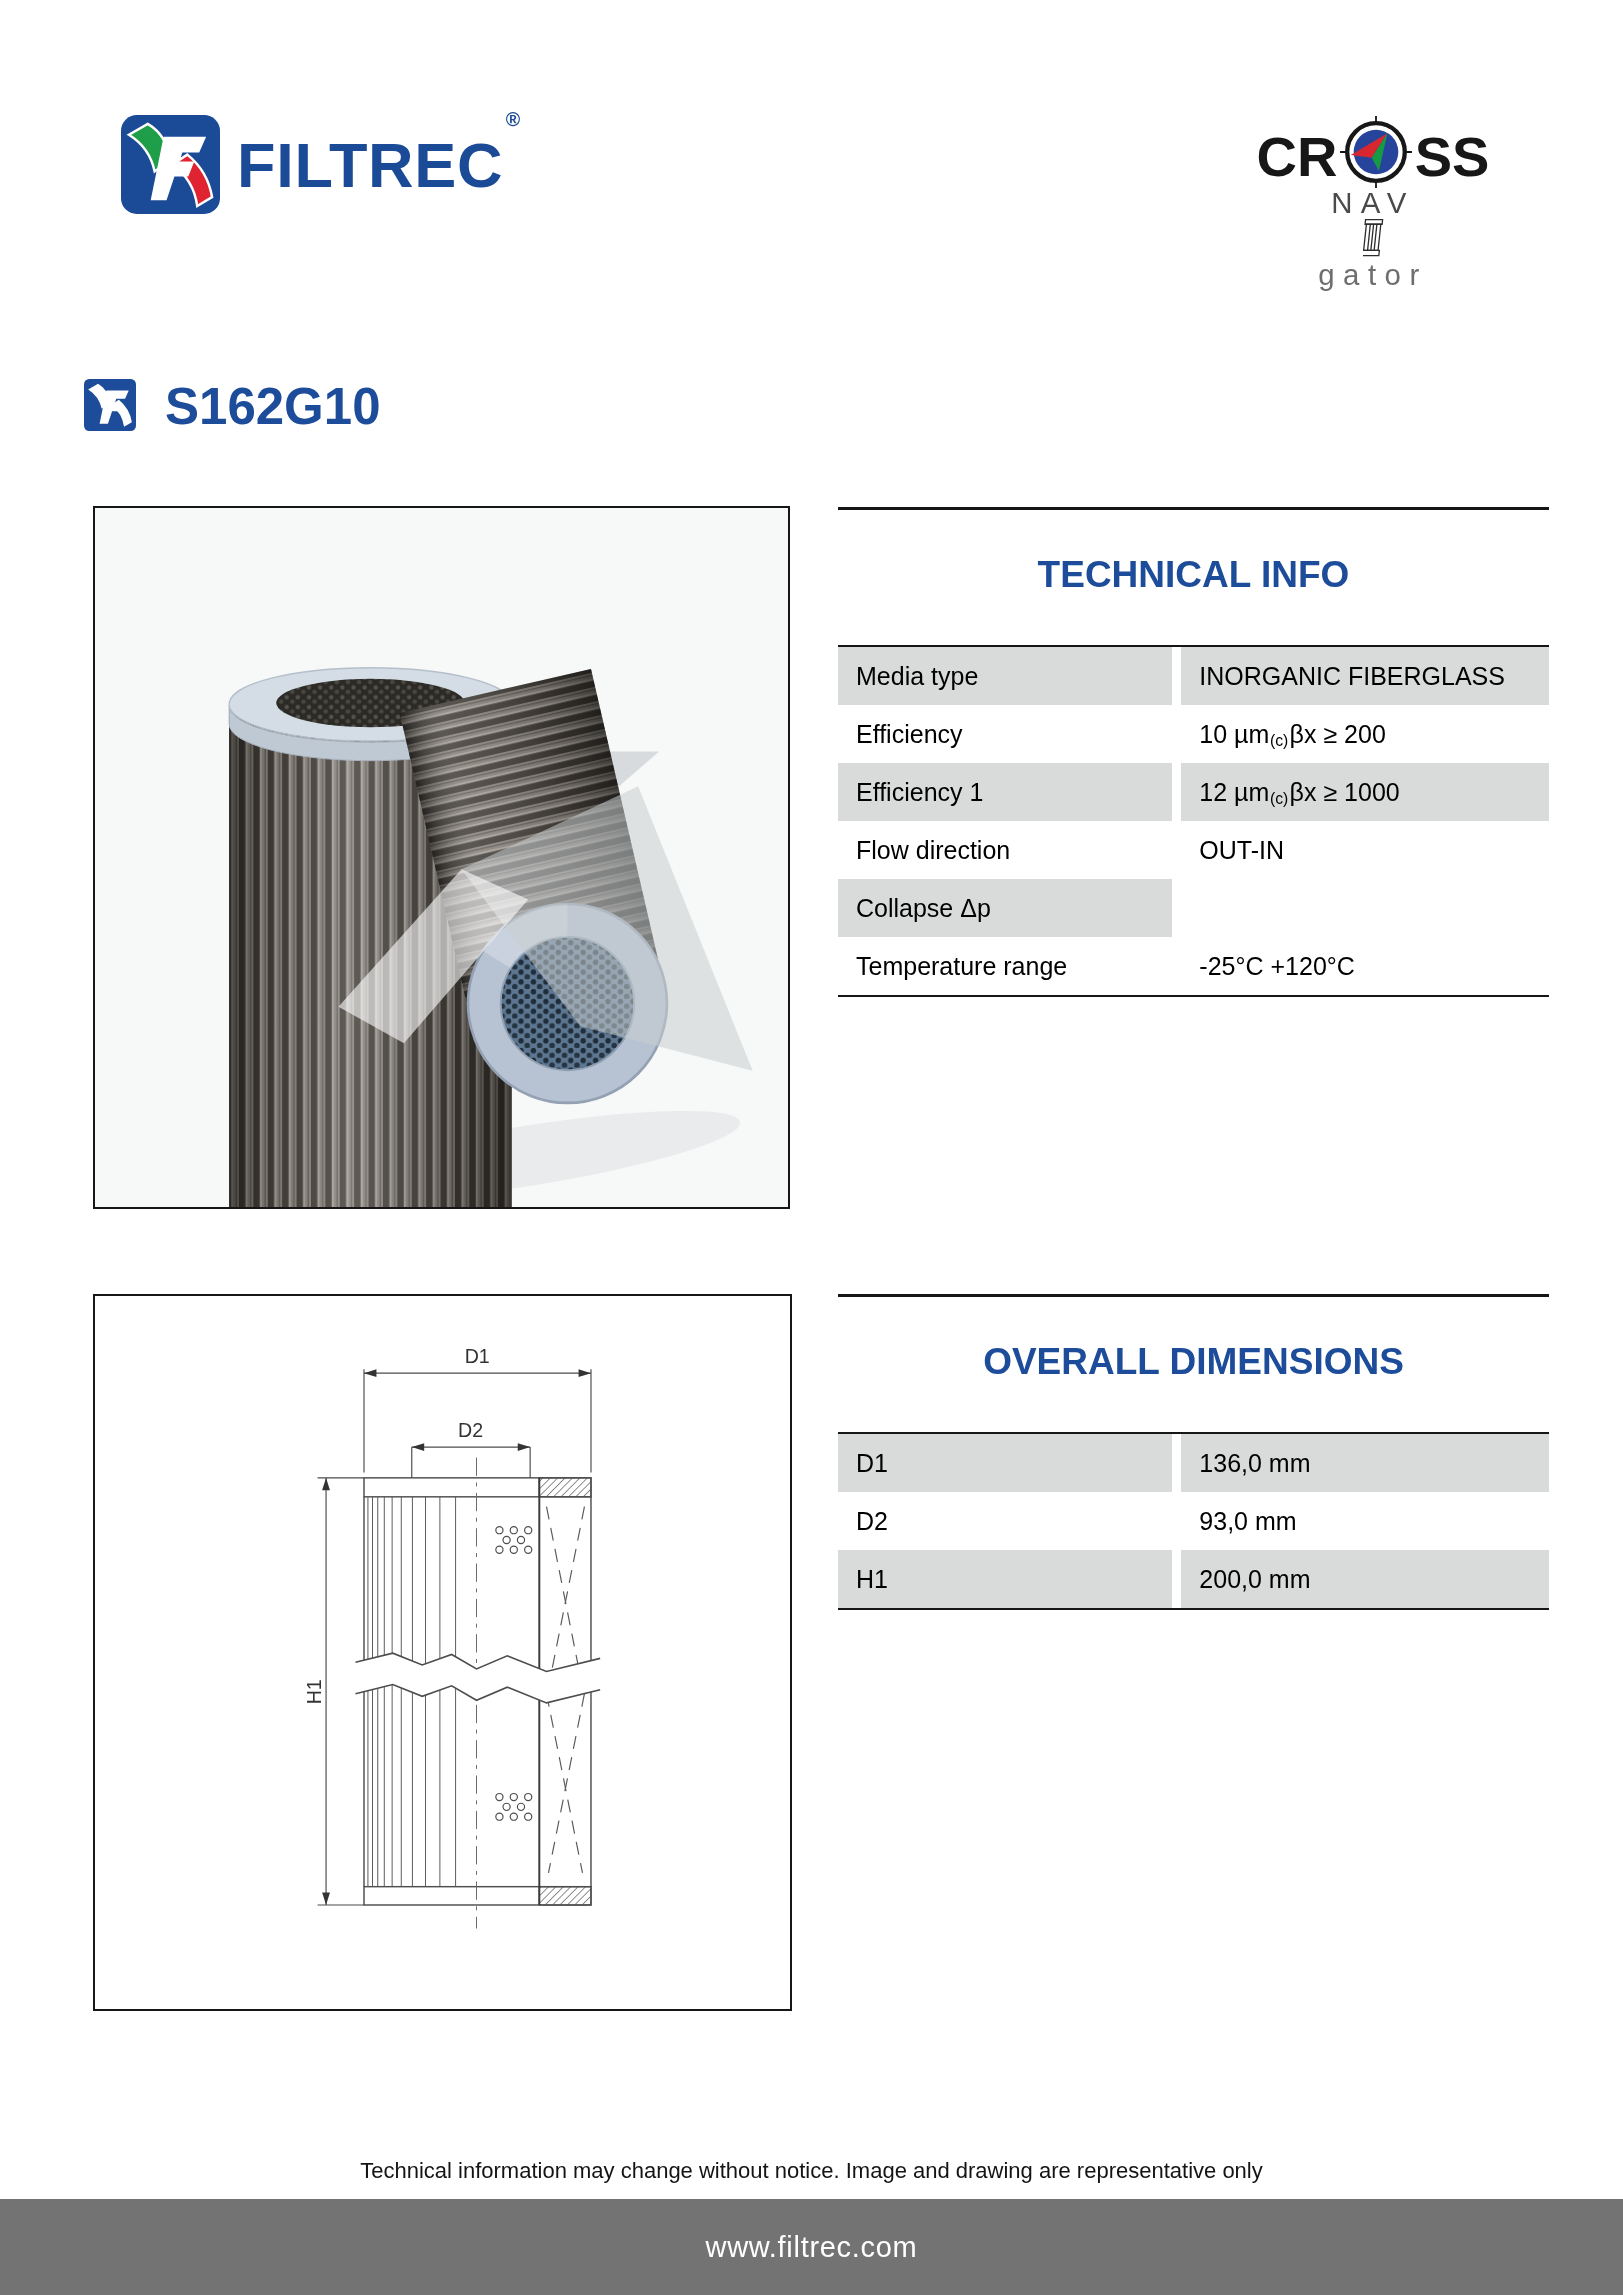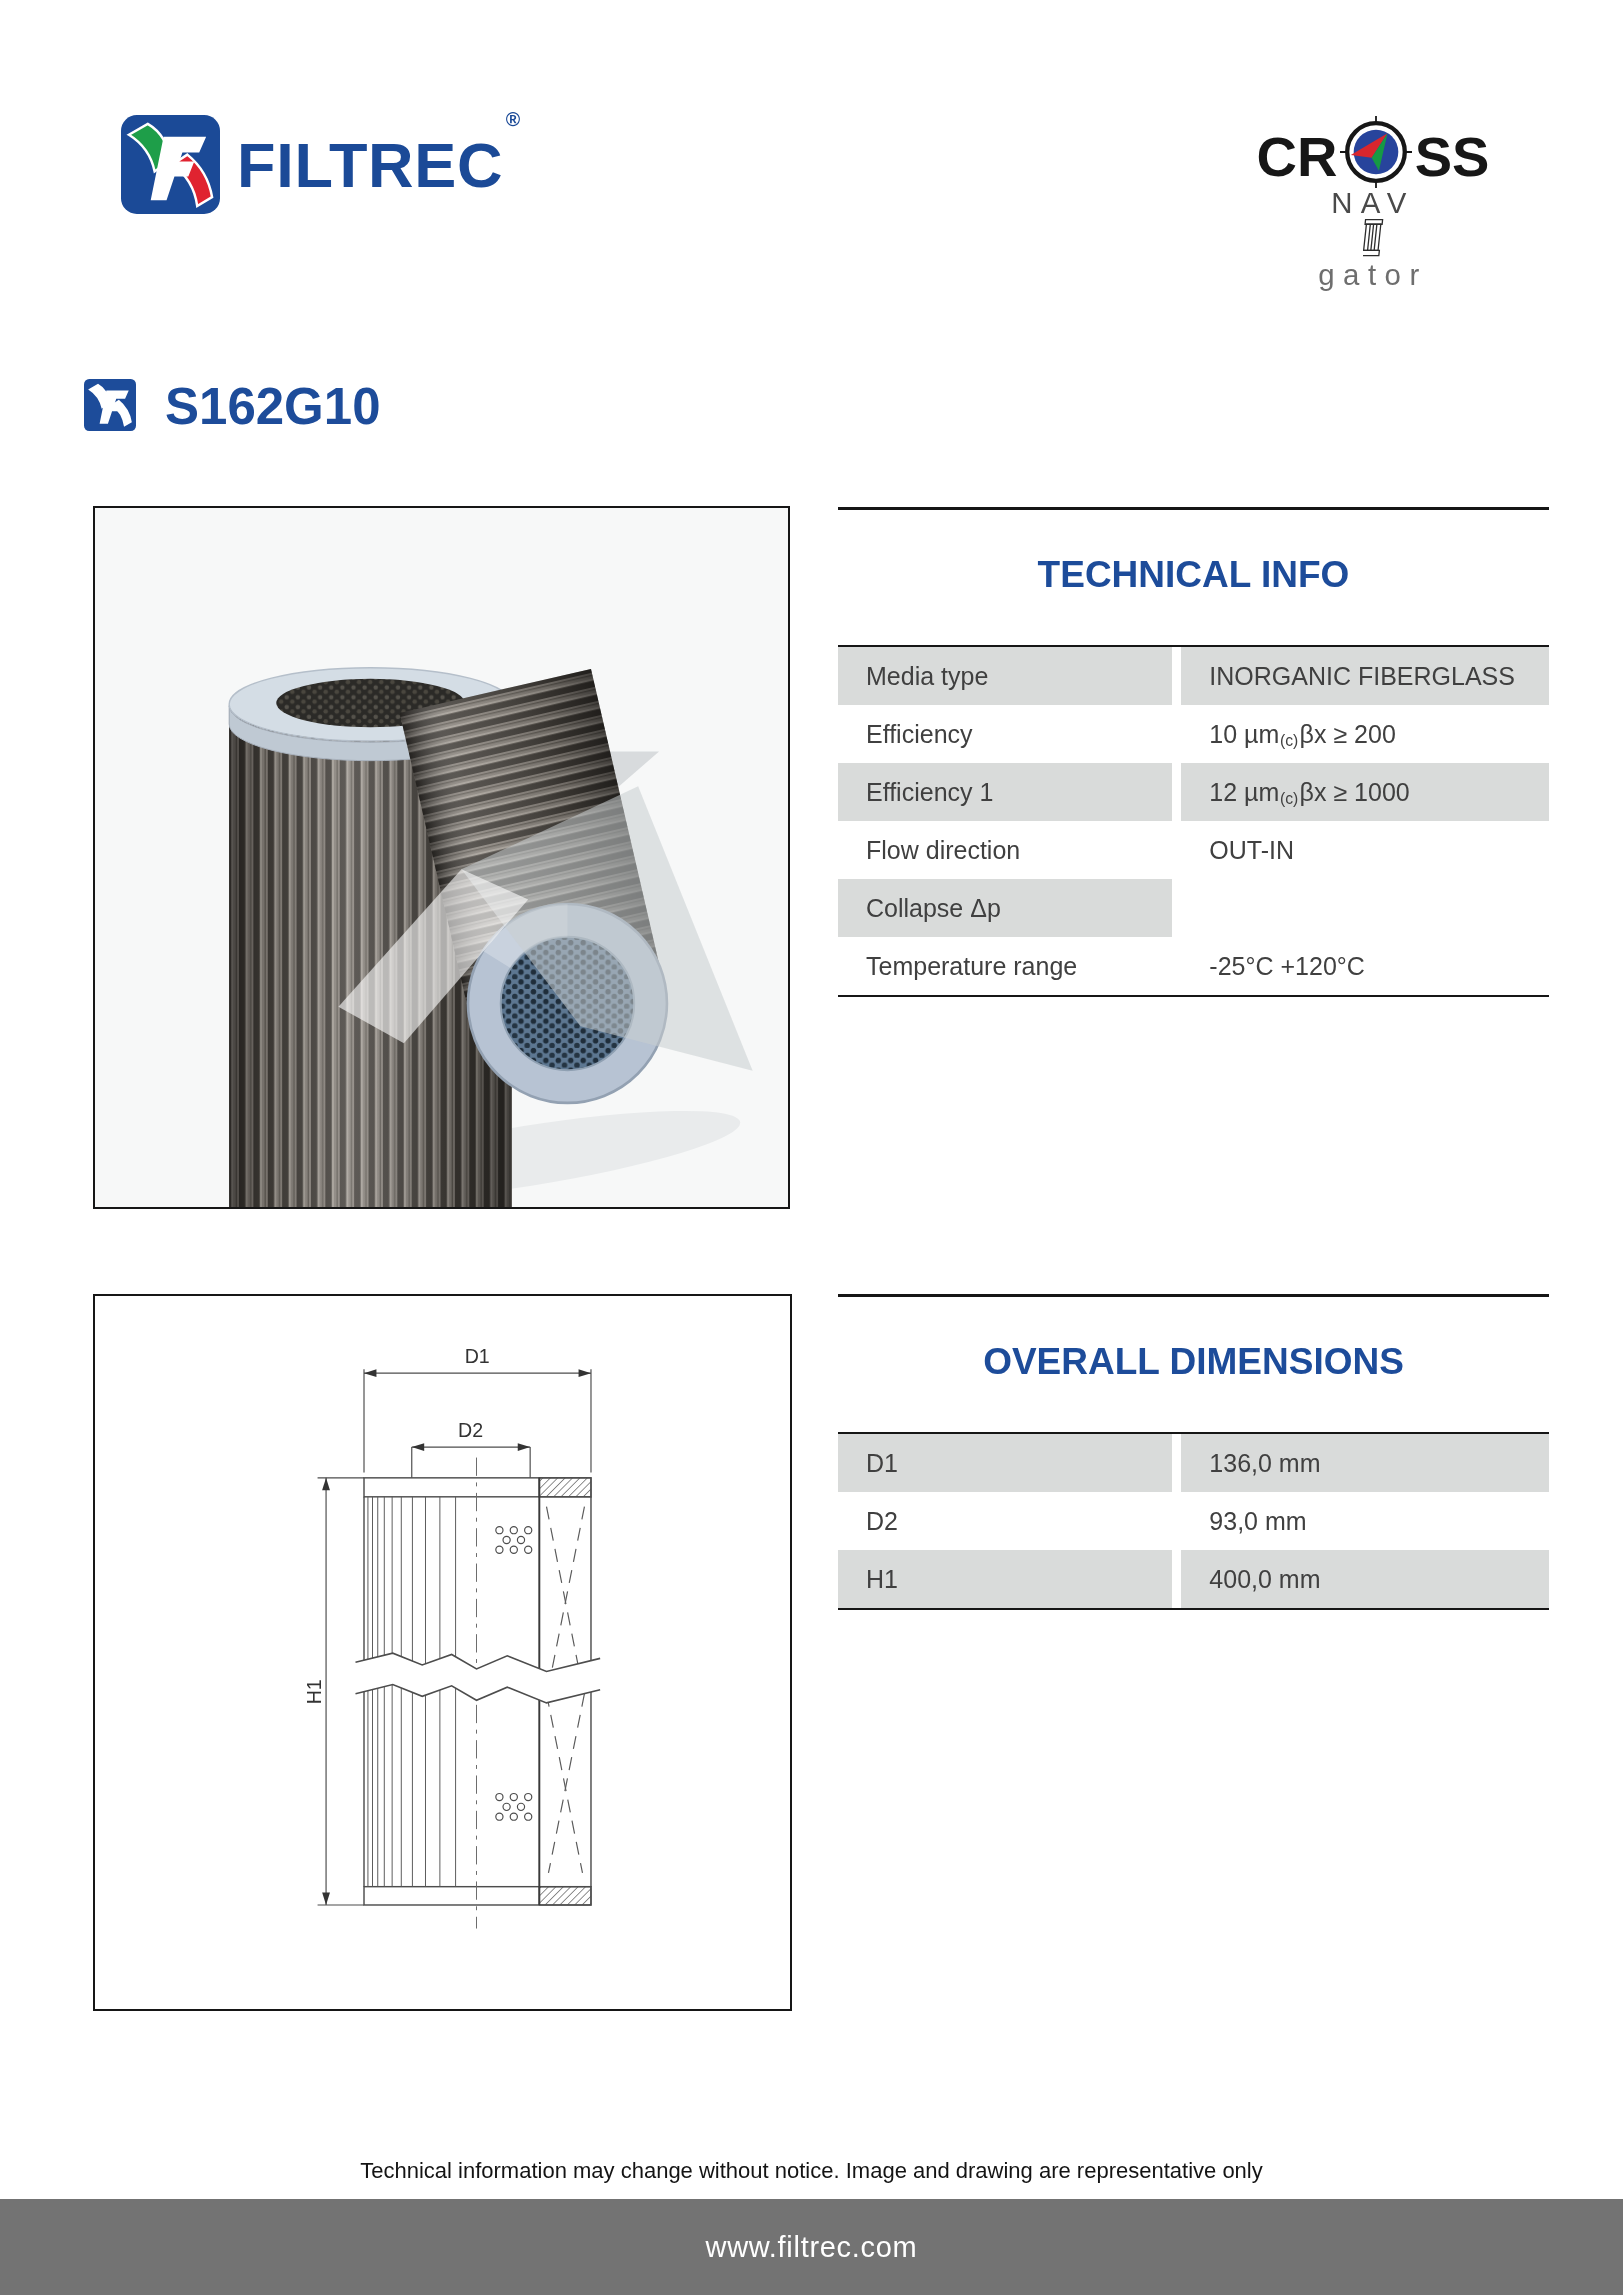--- a/index.html
+++ b/index.html
@@ -32,22 +32,22 @@
   .photo-box svg,.drawing-box svg{display:block;width:100%;height:100%;}
 
   
   .tech-section{position:absolute;left:838px;top:507px;width:711px;}
   .dims-section{position:absolute;left:838px;top:1294px;width:711px;}
   .rule{height:3.3px;background:#161616;}
   .section-title{text-align:center;color:#1d4c9a;font-weight:bold;font-size:37px;
                  letter-spacing:0px;margin-top:46px;line-height:1;}
   .data-table{border-top:2.6px solid #161616;border-bottom:2.6px solid #161616;margin-top:52px;}
   .trow{display:flex;height:58px;}
-  .tcell{display:flex;align-items:center;font-size:25px;color:#404040;
-         padding-left:28px;box-sizing:border-box;background:transparent;}
+  .tcell{display:flex;align-items:center;font-size:25px;color:#000000;
+         padding-left:18px;box-sizing:border-box;background:transparent;}
   .tlabel{width:47%;}
   .tvalue{flex:1;margin-left:9.2px;}
   .trow.shade .tcell{background:#d9dbda;}
   .tvalue sub{font-size:15.7px;position:relative;top:6.5px;margin:0 1.3px 0 0.7px;}
 
   
   .disclaimer{position:absolute;left:0;top:2158px;width:100%;text-align:center;
               font-size:22px;color:#141414;}
   .footer-bar{position:absolute;left:0;top:2199px;width:100%;height:97px;background:#737373;
               display:flex;align-items:center;justify-content:center;}
@@ -335,21 +335,21 @@
         </div>
         <div class="trow">
           <div class="tcell tlabel">D2</div>
           <div class="tcell tvalue">
             <span>93,0 mm</span>
           </div>
         </div>
         <div class="trow shade">
           <div class="tcell tlabel">H1</div>
           <div class="tcell tvalue">
-            <span>400,0 mm</span>
+            <span>200,0 mm</span>
           </div>
         </div>
       </div>
   </div>
 
   <div class="disclaimer">Technical information may change without notice. Image and drawing are representative only</div>
   <div class="footer-bar">
     <a class="website" href="#">www.filtrec.com</a>
   </div>
 

